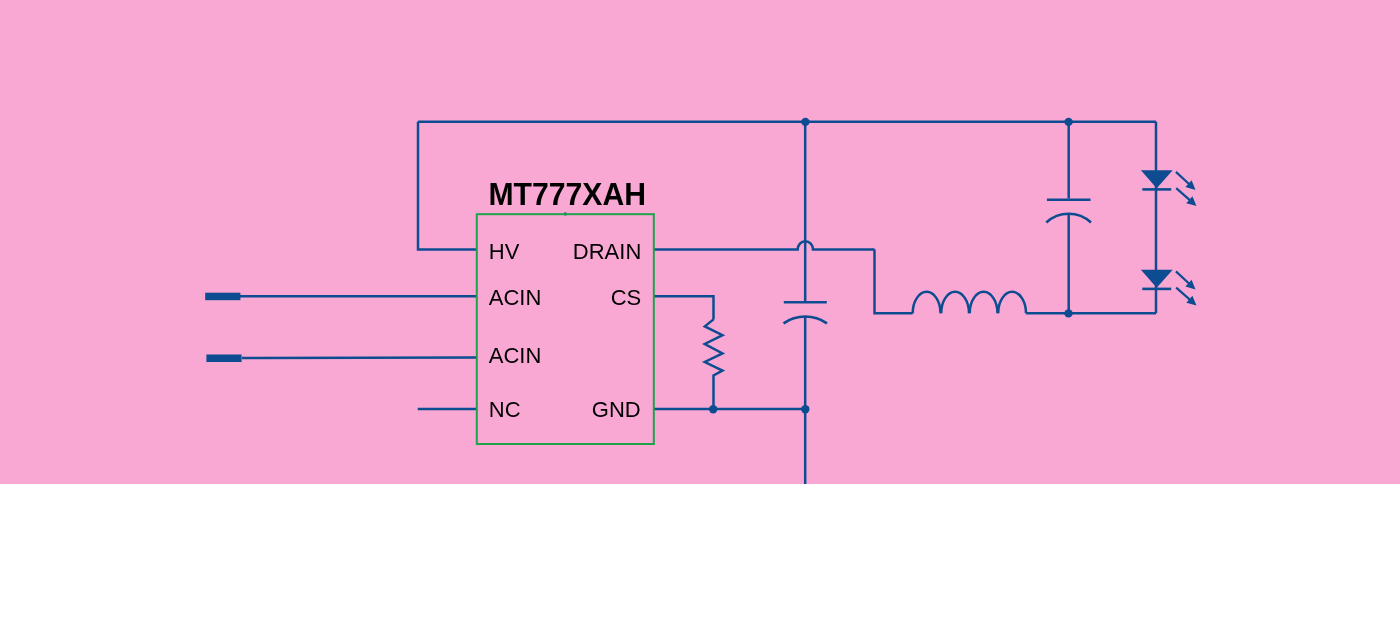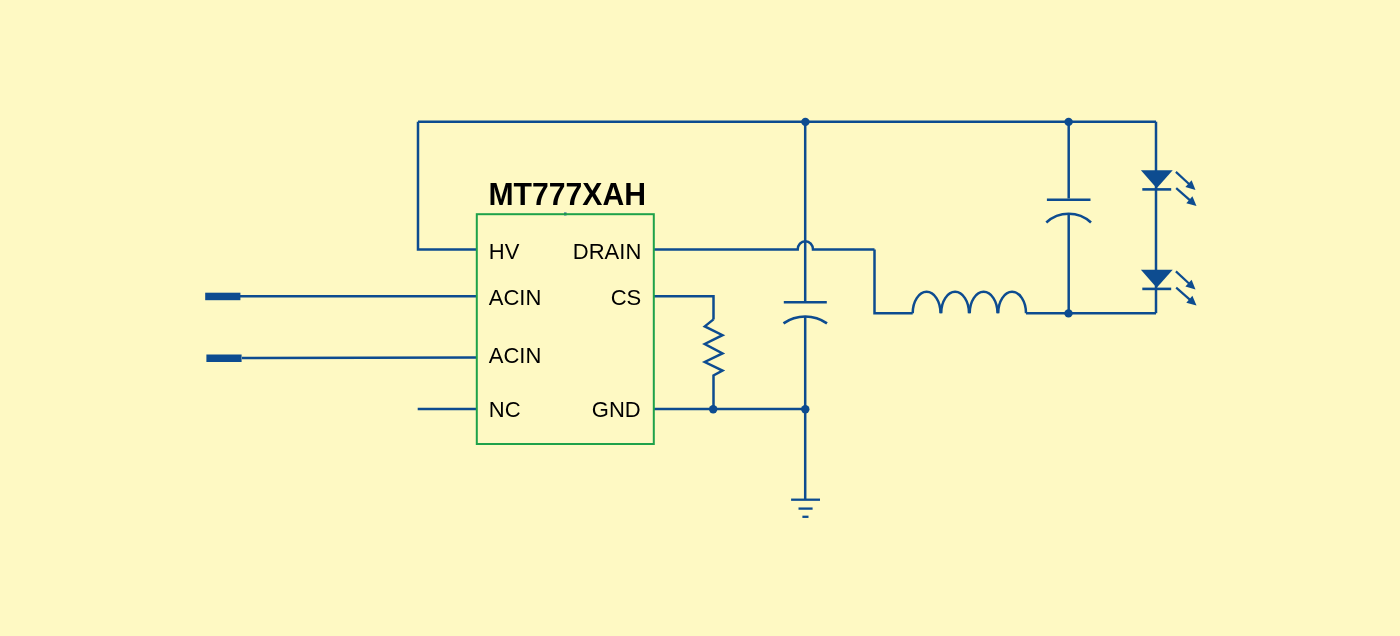--- a/index.html
+++ b/index.html
@@ -1,16 +1,16 @@
 <!DOCTYPE html>
 <html><head>
 <meta charset="utf-8">
 <style>
   html,body{margin:0;padding:0;background:#ffffff;}
-  .page{position:relative;width:1400px;height:636px;background:#fef9c3;overflow:hidden;}
+  .page{position:relative;width:1400px;height:484px;background:#f9a8d4;overflow:hidden;}
   svg{position:absolute;left:0;top:0;}
   text{font-family:"Liberation Sans", sans-serif;fill:#000000;}
 </style>
 </head>
 <body>
 <div class="page">
 <svg width="1400" height="636" viewBox="0 0 1400 636">
   <g stroke="#0d4c90" stroke-width="2.5" fill="none">
 
     <path d="M418,121.7 H1156"></path>

